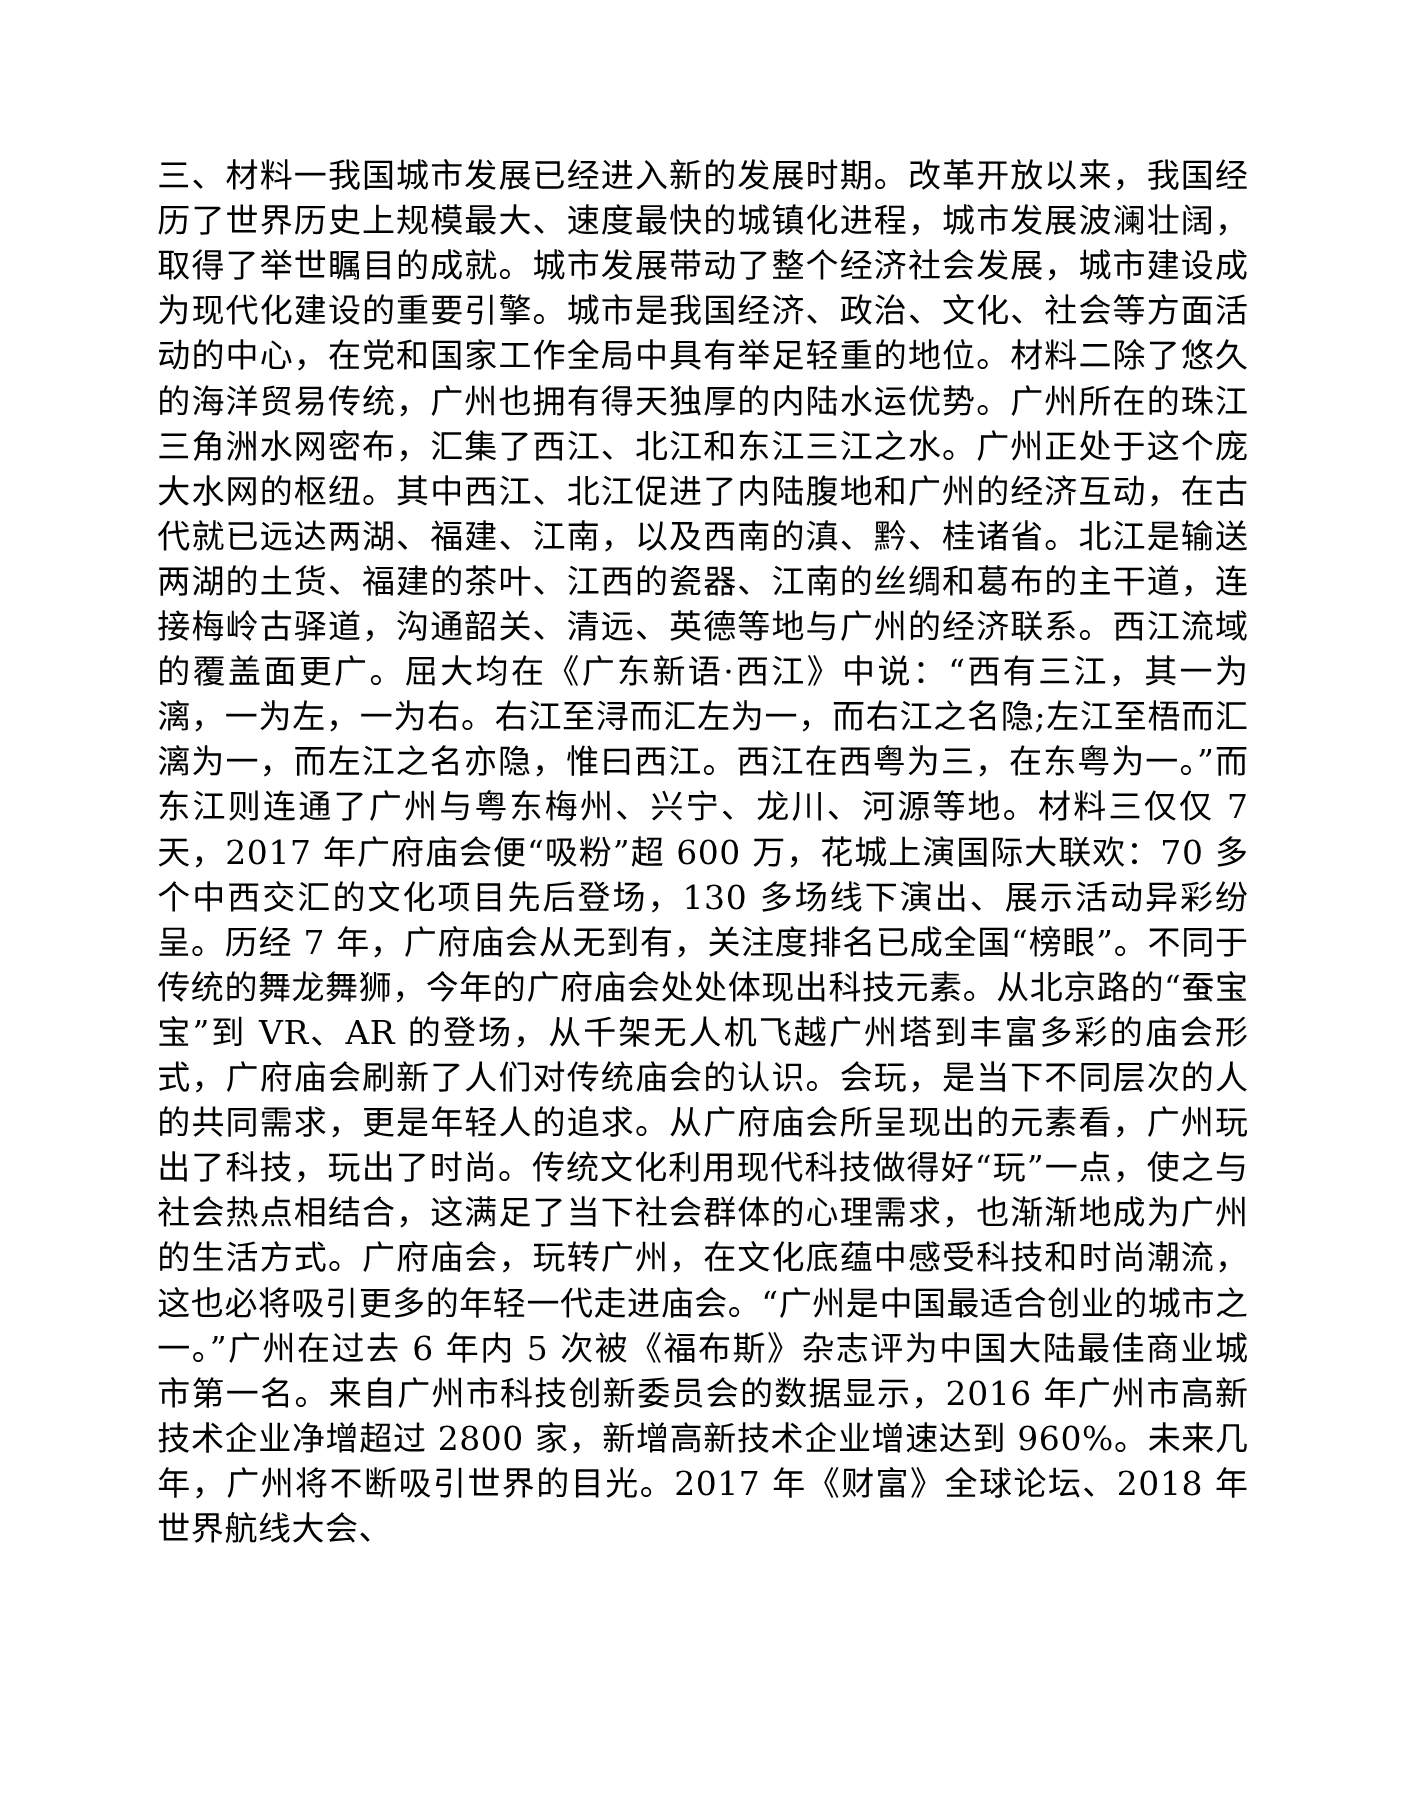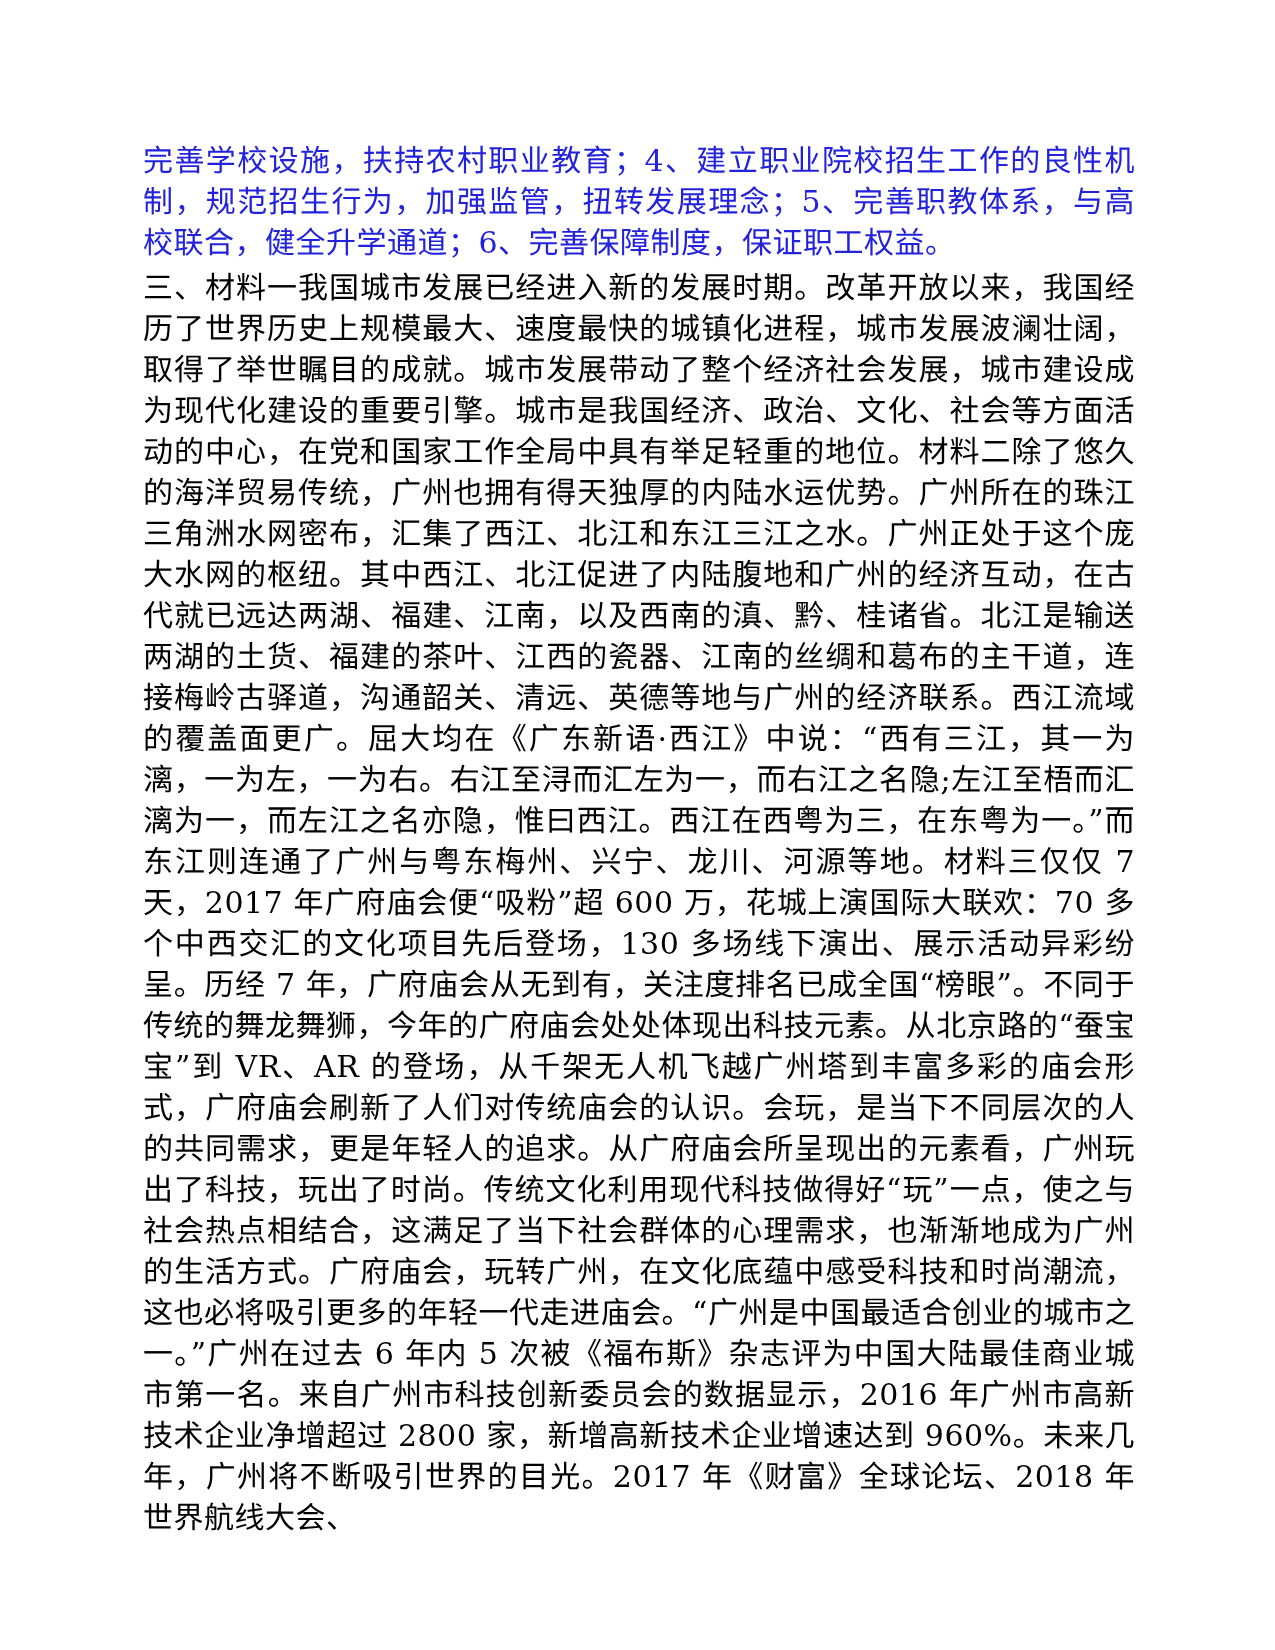--- a/index.html
+++ b/index.html
@@ -31,16 +31,15 @@
   }
   .para + .para {
     margin-top: 4px;
   }
 </style>
 </head>
 <body>
 
 <div class="page">
   <div class="content">
-    <p class="para" style="color: rgb(34, 34, 221);">完善学校设施，扶持农村职业教育；4、建立职业院校招生工作的良性机制，规范招生行为，加强监管，扭转发展理念；5、完善职教体系，与高校联合，健全升学通道；6、完善保障制度，保证职工权益。</p>
     <p class="para" style="color: rgb(0, 0, 0);">三、材料一我国城市发展已经进入新的发展时期。改革开放以来，我国经历了世界历史上规模最大、速度最快的城镇化进程，城市发展波澜壮阔，取得了举世瞩目的成就。城市发展带动了整个经济社会发展，城市建设成为现代化建设的重要引擎。城市是我国经济、政治、文化、社会等方面活动的中心，在党和国家工作全局中具有举足轻重的地位。材料二除了悠久的海洋贸易传统，广州也拥有得天独厚的内陆水运优势。广州所在的珠江三角洲水网密布，汇集了西江、北江和东江三江之水。广州正处于这个庞大水网的枢纽。其中西江、北江促进了内陆腹地和广州的经济互动，在古代就已远达两湖、福建、江南，以及西南的滇、黔、桂诸省。北江是输送两湖的土货、福建的茶叶、江西的瓷器、江南的丝绸和葛布的主干道，连接梅岭古驿道，沟通韶关、清远、英德等地与广州的经济联系。西江流域的覆盖面更广。屈大均在《广东新语·西江》中说：“西有三江，其一为漓，一为左，一为右。右江至浔而汇左为一，而右江之名隐;左江至梧而汇漓为一，而左江之名亦隐，惟曰西江。西江在西粤为三，在东粤为一。”而东江则连通了广州与粤东梅州、兴宁、龙川、河源等地。材料三仅仅 7 天，2017 年广府庙会便“吸粉”超 600 万，花城上演国际大联欢：70 多个中西交汇的文化项目先后登场，130 多场线下演出、展示活动异彩纷呈。历经 7 年，广府庙会从无到有，关注度排名已成全国“榜眼”。不同于传统的舞龙舞狮，今年的广府庙会处处体现出科技元素。从北京路的“蚕宝宝”到 VR、AR 的登场，从千架无人机飞越广州塔到丰富多彩的庙会形式，广府庙会刷新了人们对传统庙会的认识。会玩，是当下不同层次的人的共同需求，更是年轻人的追求。从广府庙会所呈现出的元素看，广州玩出了科技，玩出了时尚。传统文化利用现代科技做得好“玩”一点，使之与社会热点相结合，这满足了当下社会群体的心理需求，也渐渐地成为广州的生活方式。广府庙会，玩转广州，在文化底蕴中感受科技和时尚潮流，这也必将吸引更多的年轻一代走进庙会。“广州是中国最适合创业的城市之一。”广州在过去 6 年内 5 次被《福布斯》杂志评为中国大陆最佳商业城市第一名。来自广州市科技创新委员会的数据显示，2016 年广州市高新技术企业净增超过 2800 家，新增高新技术企业增速达到 960%。未来几年，广州将不断吸引世界的目光。2017 年《财富》全球论坛、2018 年世界航线大会、</p>
   </div>
 </div>
 
 </body></html>

